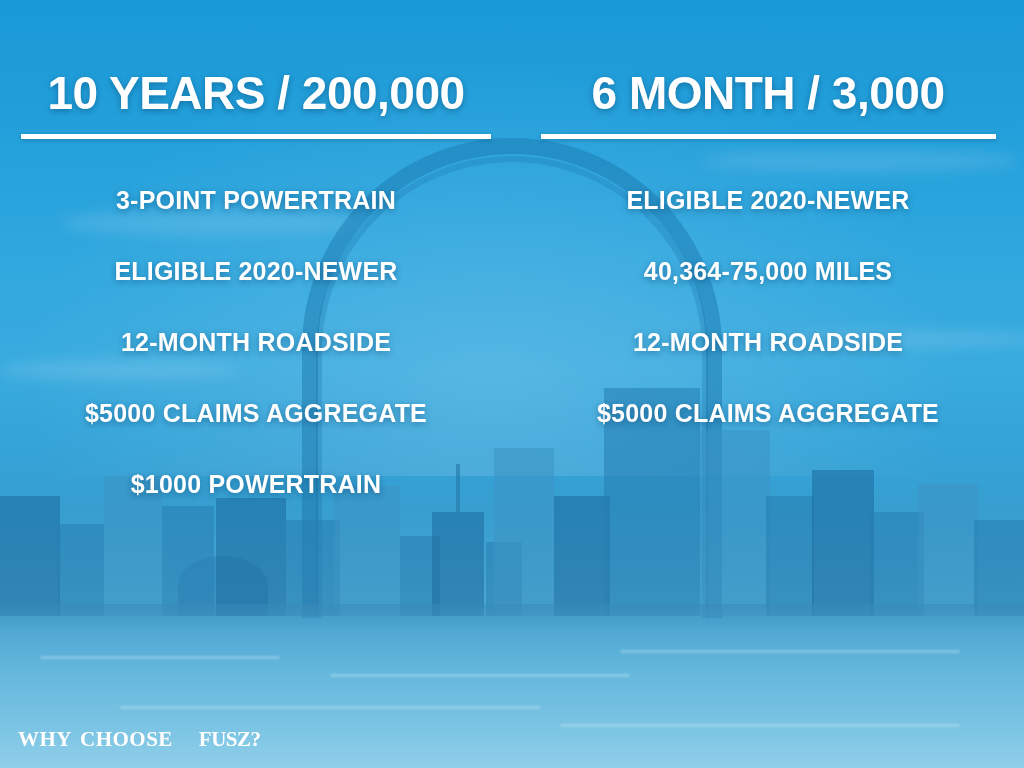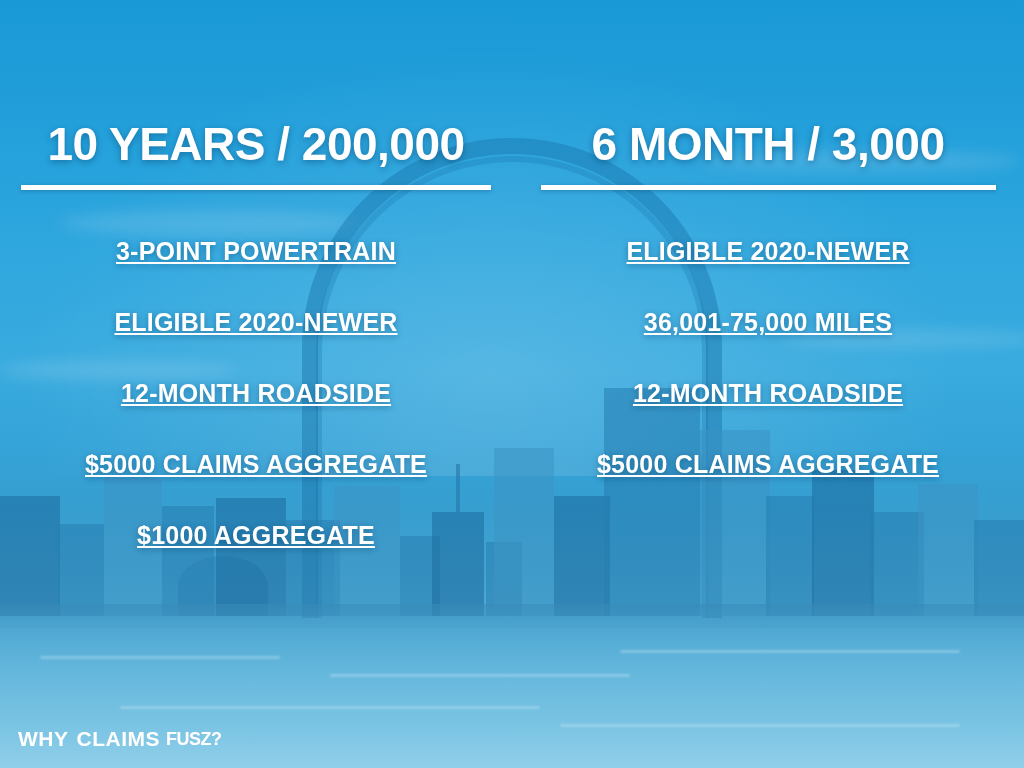--- a/index.html
+++ b/index.html
@@ -103,21 +103,21 @@
   
   .content {
     position: absolute;
     inset: 0;
     display: flex;
     flex-direction: column;
   }
   .columns {
     display: flex;
     flex: 1;
-    padding-top: 117px;
+    padding-top: 66px;
     text-align: right;
   }
   .col {
     flex: 1;
     display: flex;
     flex-direction: column;
     align-items: center;
   }
   .col-title {
     color: #ffffff;
@@ -140,40 +140,40 @@
   .col-right .rule { width: 455px; }
   .item {
     color: #ffffff;
     font-size: 25px;
     font-weight: bold;
     letter-spacing: 0.2px;
     white-space: nowrap;
     margin: 0;
     padding: 21px 0;
     text-shadow: 0 2px 6px rgba(0,60,100,0.45);
-    text-decoration: underline;
   }
   .footer {
     height: 58px;
     display: flex;
     align-items: center;
     padding-left: 18px;
+    font-family: Liberation Serif, serif;
   }
   .footer-pre {
     color: #ffffff;
     font-size: 21px;
     font-weight: bold;
     letter-spacing: 0.5px;
   }
   .footer-brand {
     color: #ffffff;
-    font-size: 18px;
+    font-size: 21px;
     font-weight: bold;
     letter-spacing: -0.5px;
-    margin-left: 6px;
+    margin-left: 26px;
   }
 </style>
 </head>
 <body>
 
 <div class="stage">
 
   <div class="sky-haze"></div>
   <div class="cloud" style="left:60px;  top:210px; width:300px; height:26px;"></div>
   <div class="cloud" style="left:700px; top:150px; width:320px; height:22px;"></div>
@@ -219,34 +219,34 @@
   <div class="content">
     <div class="columns">
 
       <div class="col col-left">
         <div class="col-title">10 YEARS / 200,000</div>
         <div class="rule"></div>
         <div class="item">3-POINT POWERTRAIN</div>
         <div class="item">ELIGIBLE 2020-NEWER</div>
         <div class="item">12-MONTH ROADSIDE</div>
         <div class="item">$5000 CLAIMS AGGREGATE</div>
-        <div class="item">$1000 AGGREGATE</div>
+        <div class="item">$1000 POWERTRAIN</div>
       </div>
 
       <div class="col col-right">
         <div class="col-title">6 MONTH / 3,000</div>
         <div class="rule"></div>
         <div class="item">ELIGIBLE 2020-NEWER</div>
-        <div class="item">36,001-75,000 MILES</div>
+        <div class="item">40,364-75,000 MILES</div>
         <div class="item">12-MONTH ROADSIDE</div>
         <div class="item">$5000 CLAIMS AGGREGATE</div>
       </div>
 
     </div>
 
     <div class="footer">
       <span class="footer-pre">WHY</span>
-      <span class="footer-pre small" style="margin-left:8px;">CLAIMS</span>
+      <span class="footer-pre small" style="margin-left:8px;">CHOOSE</span>
       <span class="footer-brand">FUSZ?</span>
     </div>
   </div>
 
 </div>
 
 </body></html>

